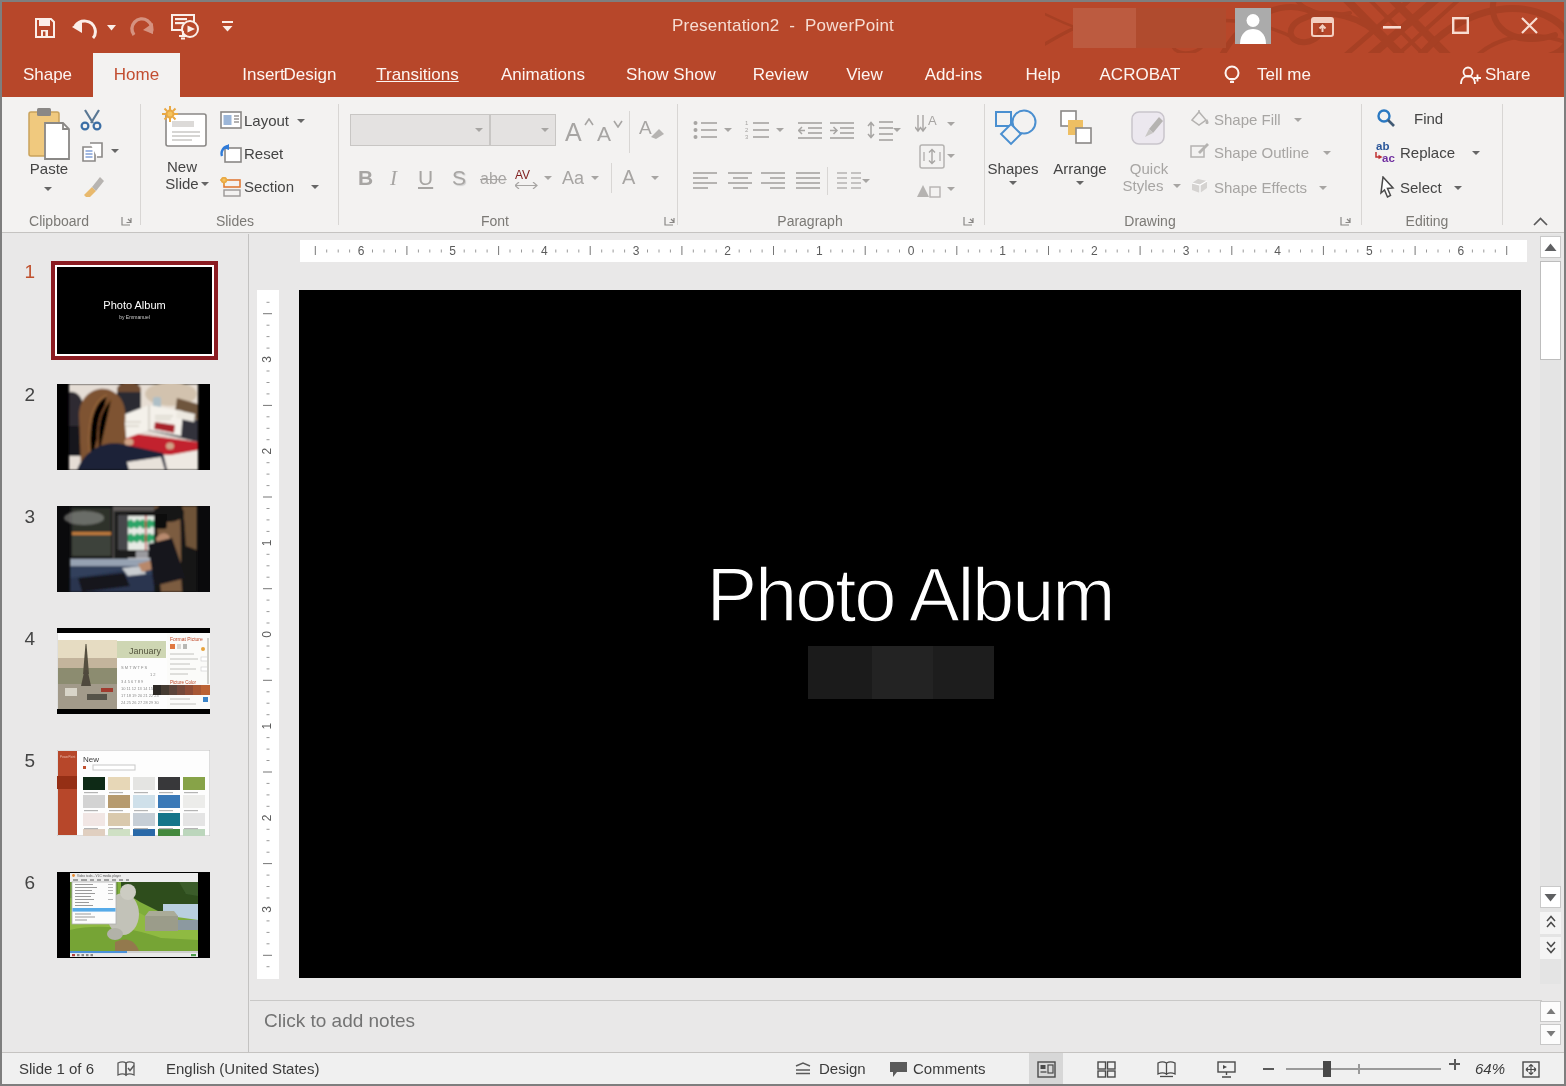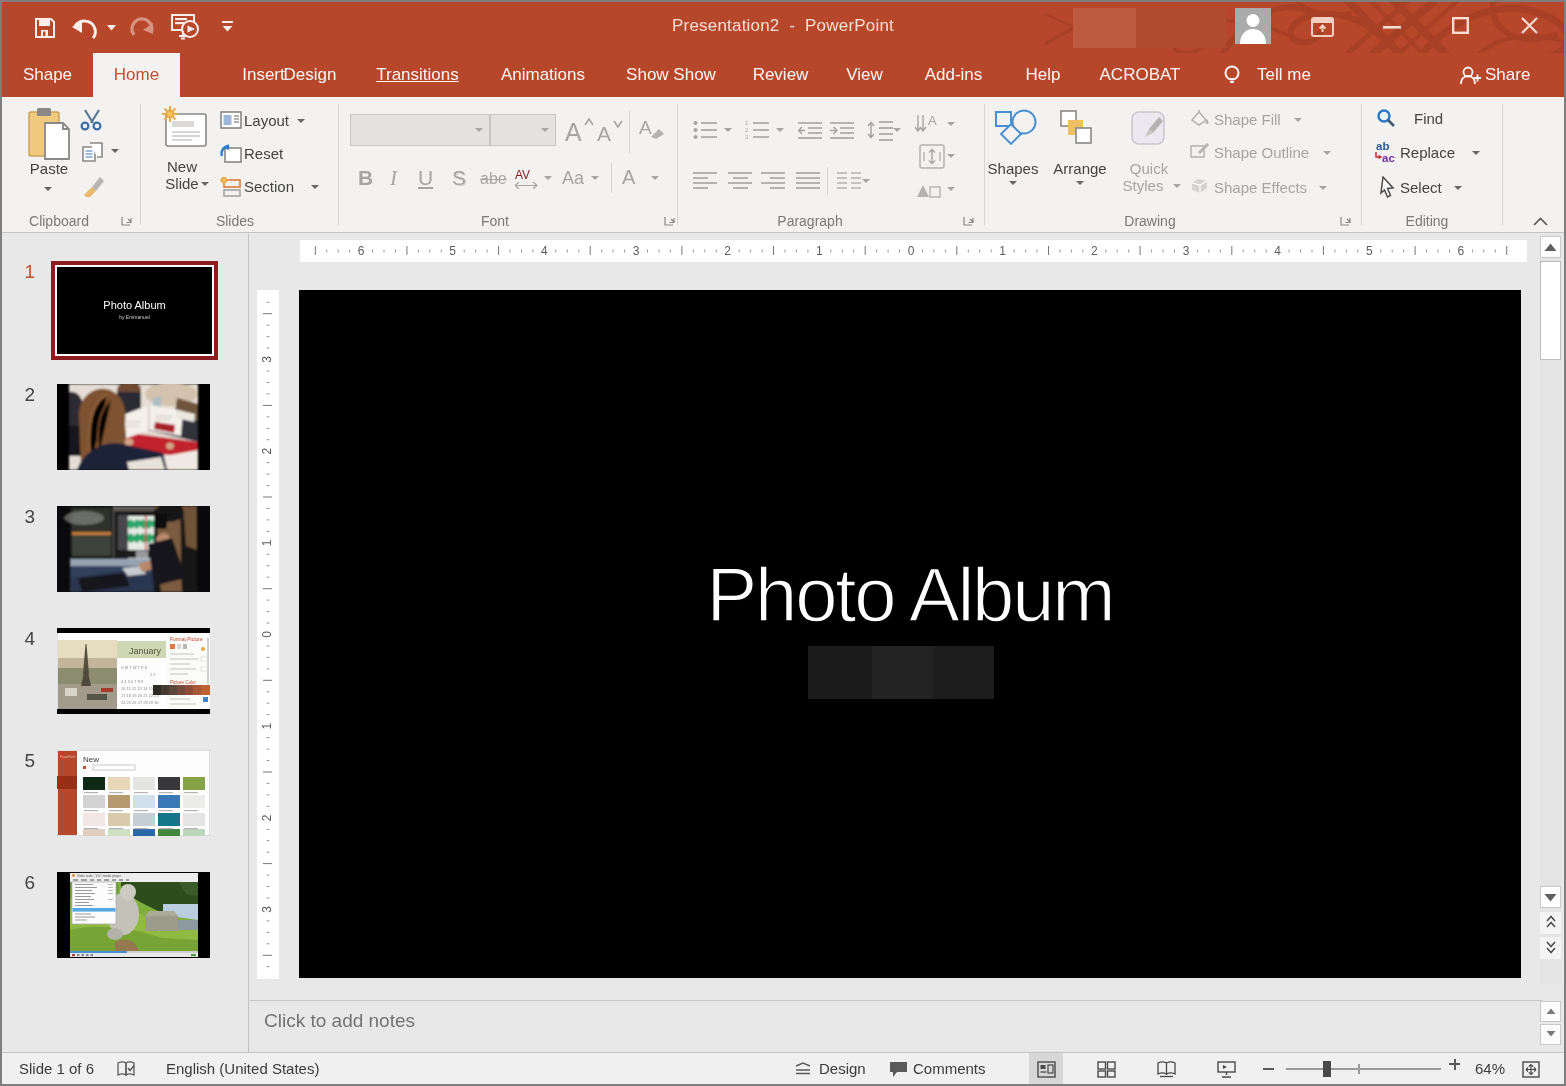--- a/index.html
+++ b/index.html
@@ -905,20 +905,20 @@
   <path d="M9.5 11 v3 M5 16 h9" stroke="#4a4a4a" stroke-width="1.4"></path>
   <path d="M6 4 L10 6 L6 8 Z" fill="#4a4a4a"></path>
 </svg>
 <rect>
 <div class="abs" style="left:1262px;top:15px;width:11px;height:2px;background:#5a5a5a;"></div>
 <div class="abs" style="left:1285px;top:15px;width:155px;height:1.6px;background:#9a9a9a;"></div>
 <div class="abs" style="left:1357px;top:11px;width:1.6px;height:10px;background:#9a9a9a;"></div>
 <div class="abs" style="left:1322px;top:8px;width:8px;height:16px;background:#484848;"></div>
 <div class="abs" style="left:1448px;top:10px;width:11px;height:2px;background:#5a5a5a;"></div>
 <div class="abs" style="left:1452.5px;top:5.5px;width:2px;height:11px;background:#5a5a5a;"></div>
-<div class="it" style="left:1474px;">64%</div>
+<div class="it" style="left:1474px;font-style:italic;">64%</div>
 <svg class="abs" style="left:1521px;top:8px" width="18" height="17" viewBox="0 0 18 17">
   <rect x="1" y="1" width="16" height="15" fill="none" stroke="#4a4a4a" stroke-width="1.4"></rect>
   <path d="M9 3.5 L9 13.5 M9 3.5 L6.8 5.7 M9 3.5 L11.2 5.7 M9 13.5 L6.8 11.3 M9 13.5 L11.2 11.3 M4 8.5 L14 8.5 M4 8.5 L6 6.5 M4 8.5 L6 10.5 M14 8.5 L12 6.5 M14 8.5 L12 10.5" stroke="#4a4a4a" stroke-width="1.2"></path>
 </svg>
 </rect></div>
 
 </div>
 
 </body></html>

